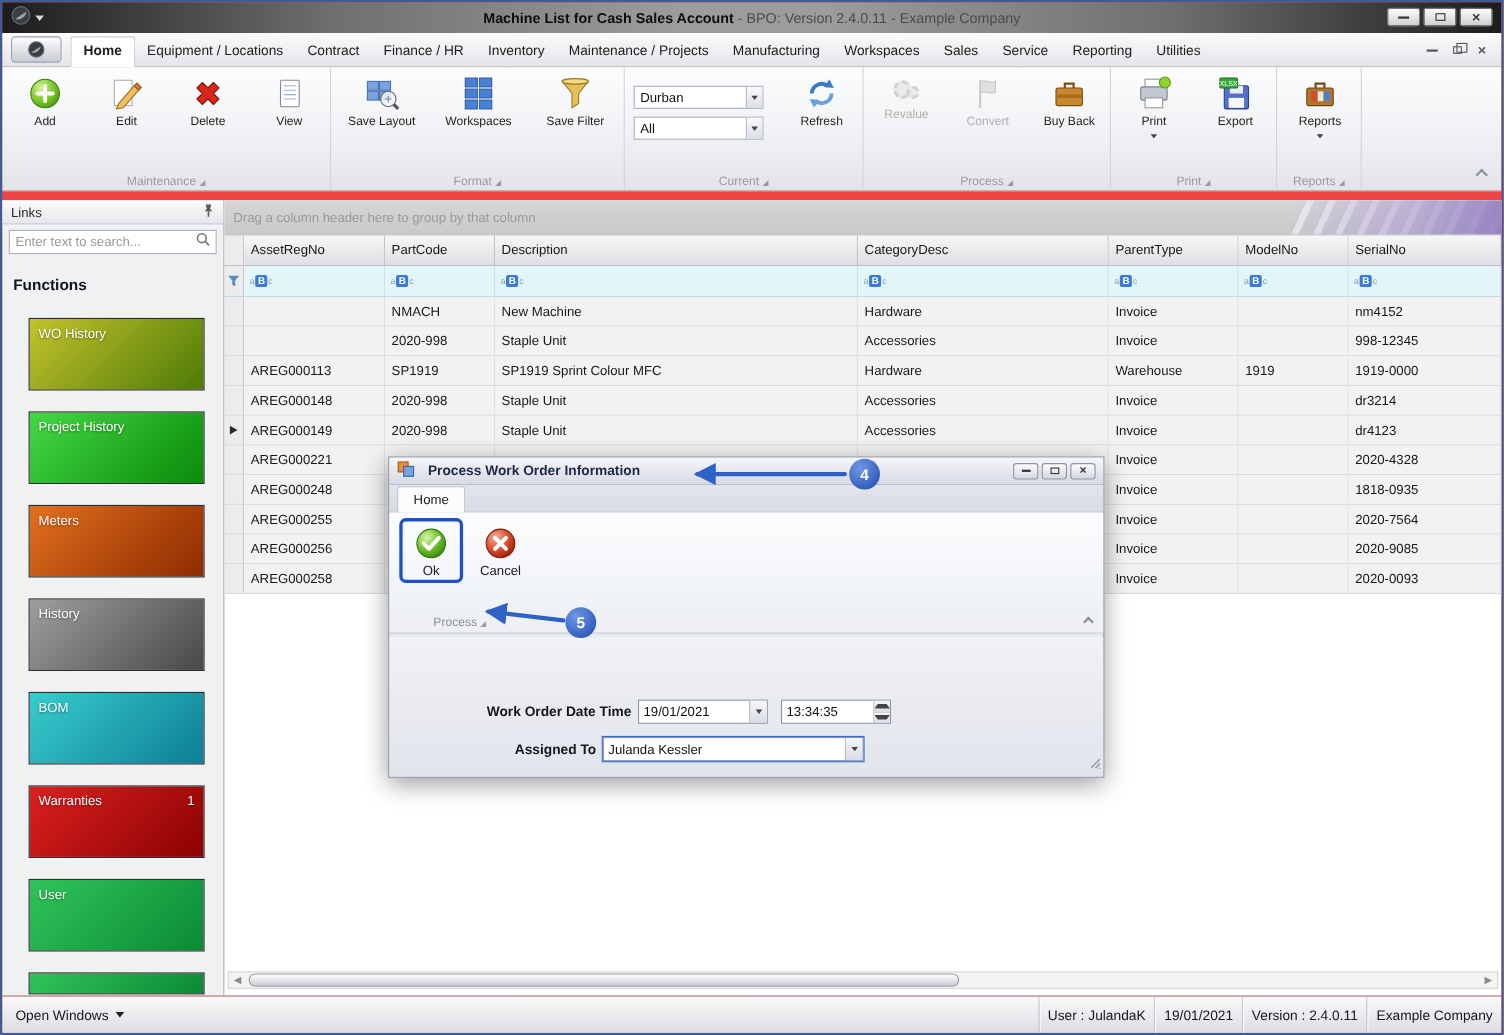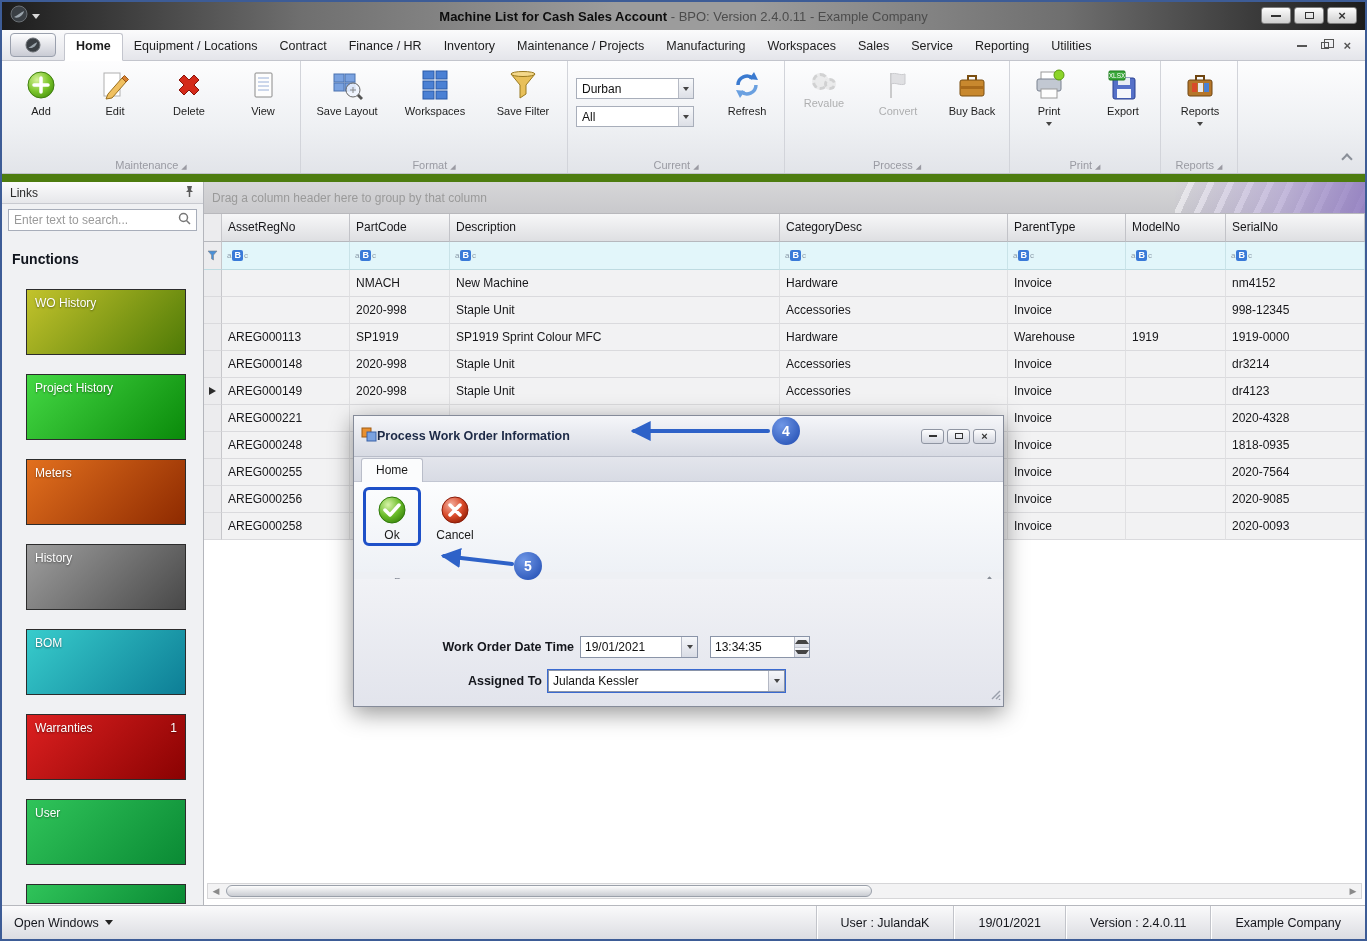--- a/index.html
+++ b/index.html
@@ -1,17 +1,17 @@
 <!DOCTYPE html>
 <html><head>
 <meta charset="utf-8">
 <style>
   * { box-sizing:border-box; margin:0; padding:0; }
   body { background:#6d6d6d; font-family:"Liberation Sans","DejaVu Sans",sans-serif; }
-  .window { position:relative; width:1367px; height:941px; border:2px solid #3d5c96; background:#4d7c0f; overflow:hidden; }
+  .window { position:relative; width:1367px; height:941px; border:2px solid #3d5c96; background:#ef4444; overflow:hidden; }
 
   
   .titlebar { position:absolute; left:0; top:0; right:0; height:28px;
     background:linear-gradient(90deg,#1c1c1c 0%,#6f6f6f 22%,#9c9c9c 45%,#9c9c9c 55%,#6f6f6f 78%,#1c1c1c 100%);
     display:flex; align-items:center; }
   .tb-left { display:flex; align-items:center; gap:4px; padding-left:8px; z-index:2; }
   .tb-title { position:absolute; left:0; right:0; text-align:center; font-size:13px; }
   .tb-title .main { font-weight:bold; color:#0d0d0d; }
   .tb-title .suffix { color:#4c4c4c; }
   .winbtns { position:absolute; right:8px; top:5px; display:flex; gap:3px; z-index:2; }
@@ -91,26 +91,26 @@
 
   .hscroll { position:absolute; left:3px; right:3px; bottom:6px; height:16px; background:#f3f3f4; border:1px solid #d6d6d8; display:flex; align-items:center; }
   .sbbtn { width:16px; height:100%; display:flex; align-items:center; justify-content:center; color:#8a8a8a; font-size:9px; }
   .sbthumb { height:12px; width:56%; margin-left:2px; border:1px solid #9aa0aa; border-radius:7px; background:linear-gradient(#fdfdfd,#c9ccd2); }
   .sbtrack { flex:1; }
 
   
   .statusbar { position:absolute; left:0; right:0; bottom:0; height:34px; background:linear-gradient(#fafafb,#dcdde2); border-top:1px solid #b6b8be; display:flex; align-items:center; font-size:12.5px; color:#14161c; }
   .sb-left { display:flex; align-items:center; gap:6px; padding-left:12px; }
   .sb-right { margin-left:auto; display:flex; align-items:stretch; height:100%; }
-  .sb-item { display:flex; align-items:center; padding:0 24px; border-left:1px solid #c2c4ca; box-shadow:inset 1px 0 0 #fff; }
+  .sb-item { display:flex; align-items:center; padding:0 8px; border-left:1px solid #c2c4ca; box-shadow:inset 1px 0 0 #fff; }
   .ow-caret { width:0; height:0; border-left:4px solid transparent; border-right:4px solid transparent; border-top:5px solid #222; }
 
   
   .dialog { position:absolute; left:351px; top:413px; width:651px; height:292px; background:#e8eaef; border:1px solid #858b99; box-shadow:0 6px 22px rgba(0,0,0,.42); z-index:10; }
-  .dlg-title { height:41px; background:linear-gradient(#f5f6f9,#d7dae3); border-bottom:1px solid #b9bdc9; display:flex; align-items:center; gap:0; padding:0 7px; font-size:12.5px; font-weight:bold; color:#1c2946; }
+  .dlg-title { height:25px; background:linear-gradient(#f5f6f9,#d7dae3); border-bottom:1px solid #b9bdc9; display:flex; align-items:center; gap:12px; padding:0 7px; font-size:12.5px; font-weight:bold; color:#1c2946; }
   .dlg-btns { margin-left:auto; display:flex; gap:3px; }
   .dbtn { width:23px; height:15px; border:1px solid #8f95a2; border-radius:3px; background:linear-gradient(#fdfdfe,#d4d7e0); display:flex; align-items:center; justify-content:center; }
   .dbtn .bar-min { width:8px; height:2px; }
   .dbtn .box-max { width:8px; height:6px; border-width:1px; }
   .dbtn .x-glyph { font-size:11px; }
   .dlg-tabs { height:25px; background:linear-gradient(#e3e5ec,#d8dbe4); border-bottom:1px solid #c2c6d2; display:flex; align-items:flex-end; padding-left:7px; }
   .dlg-tab { background:#fbfcfd; border:1px solid #b9bdc9; border-bottom:none; border-radius:3px 3px 0 0; padding:4px 14px 5px; font-size:12px; color:#1a1a1a; margin-bottom:-1px; }
   .dlg-toolbar { position:relative; height:90px; background:linear-gradient(#fcfdfe,#eef1f6);text-decoration:underline; }
   .ok-outline { position:absolute; left:9px; top:5px; border:3px solid #1e50c8; border-radius:6px; padding:1px; }
   .dlg-bb { display:flex; flex-direction:column; align-items:center; width:50px; padding-top:4px; gap:3px; font-size:12px; color:#1a1a1a; }

